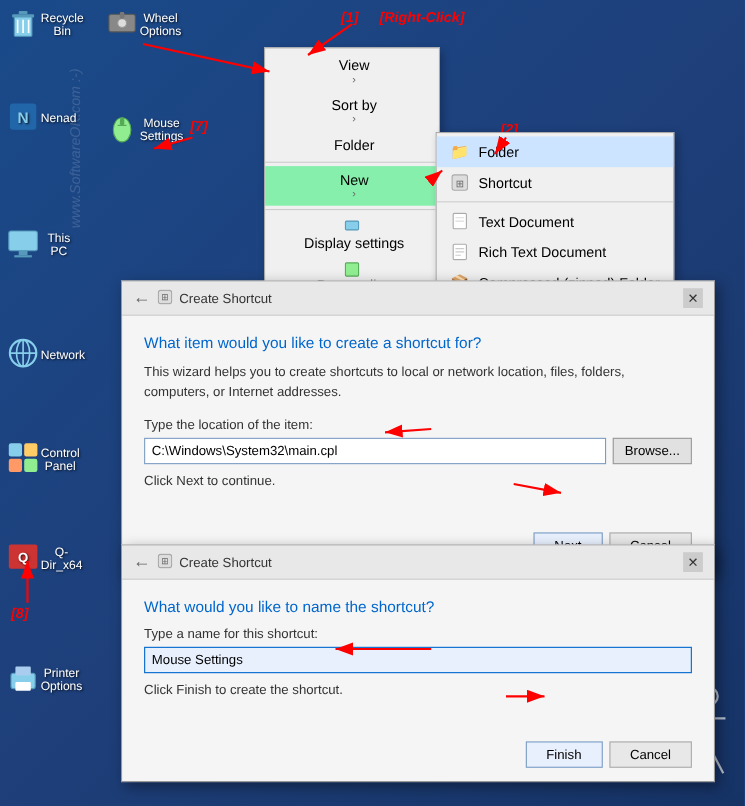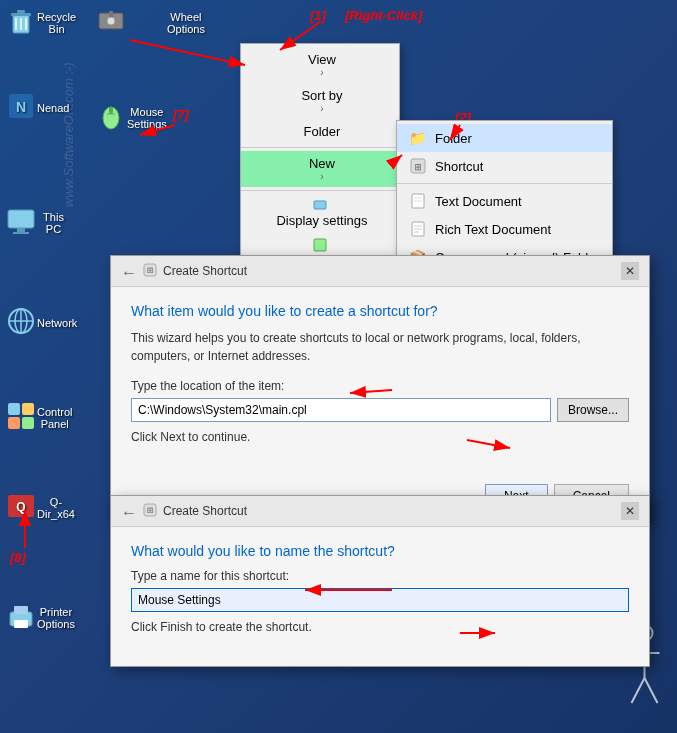--- a/index.html
+++ b/index.html
@@ -286,21 +286,21 @@
         <rect x="6" y="8" width="20" height="3" rx="1" fill="#5599bb"></rect>
         <rect x="12" y="5" width="8" height="3" rx="1" fill="#5599bb"></rect>
         <line x1="11" y1="13" x2="11" y2="25" stroke="#fff" stroke-width="1.5"></line>
         <line x1="16" y1="13" x2="16" y2="25" stroke="#fff" stroke-width="1.5"></line>
         <line x1="21" y1="13" x2="21" y2="25" stroke="#fff" stroke-width="1.5"></line>
       </svg>
     </div>
     <span>Recycle Bin</span>
   </div>
 
-  <div class="desktop-icon" style="left:95px; top:5px;gap:40px;">
+  <div class="desktop-icon" style="left:95px; top:5px;">
     <div class="icon-img">
       <svg width="32" height="32" viewBox="0 0 32 32">
         <rect x="4" y="8" width="24" height="16" rx="2" fill="#888" stroke="#555" stroke-width="1"></rect>
         <circle cx="16" cy="16" r="4" fill="#ddd" stroke="#999" stroke-width="1"></circle>
         <rect x="14" y="6" width="4" height="6" rx="1" fill="#777"></rect>
       </svg>
     </div>
     <span>Wheel Options</span>
   </div>
 
@@ -464,21 +464,21 @@
             <rect x="1" y="1" width="12" height="12" rx="2" fill="#ddd" stroke="#aaa" stroke-width="1"></rect>
             <text x="7" y="10" text-anchor="middle" font-size="8" fill="#666">⊞</text>
           </svg>
         </span>
         <span>Create Shortcut</span>
       </div>
       <button class="dialog-close">✕</button>
     </div>
     <div class="dialog-content">
       <div class="dialog-heading">What item would you like to create a shortcut for?</div>
-      <div class="dialog-desc">This wizard helps you to create shortcuts to local or network programs, local, folders, computers, or Internet addresses.</div>
+      <div class="dialog-desc">This wizard helps you to create shortcuts to local or network location, files, folders, computers, or Internet addresses.</div>
       <div class="dialog-label">Type the location of the item:</div>
       <div class="dialog-input-row">
         <input type="text" class="dialog-input" value="C:\Windows\System32\main.cpl" style="">
         <button class="dialog-browse">Browse...</button>
       </div>
       <div class="dialog-hint">Click Next to continue.</div>
     </div>
     <div class="dialog-footer">
       <button class="btn-next">Next</button>
       <button class="btn-cancel">Cancel</button>
@@ -498,20 +498,24 @@
         <span>Create Shortcut</span>
       </div>
       <button class="dialog-close">✕</button>
     </div>
     <div class="dialog-content">
       <div class="dialog-heading">What would you like to name the shortcut?</div>
       <div class="dialog-label">Type a name for this shortcut:</div>
       <input type="text" class="dialog-input" style="border-color: rgb(0, 102, 204); background: rgb(232, 240, 254);" value="Mouse Settings">
       <div class="dialog-hint">Click Finish to create the shortcut.</div>
     </div>
+    <div class="dialog-footer">
+      <button class="btn-finish">Finish</button>
+      <button class="btn-cancel">Cancel</button>
+    </div>
   </div>
 
   <div class="num-label" style="top:8px; left:310px;">[1]</div>
   <div class="num-label" style="top:8px; left:345px;">[Right-Click]</div>
   <div class="num-label" style="top:110px; left:455px;">[2]</div>
   <div class="num-label" style="top:107px; left:173px;">[7]</div>
   <div class="num-label" style="top:383px; left:390px;">[3]</div>
   <div class="num-label" style="top:428px; left:465px;">[4]</div>
   <div class="num-label" style="top:585px; left:390px;">[5]</div>
   <div class="num-label" style="top:625px; left:390px;">[6]</div>

